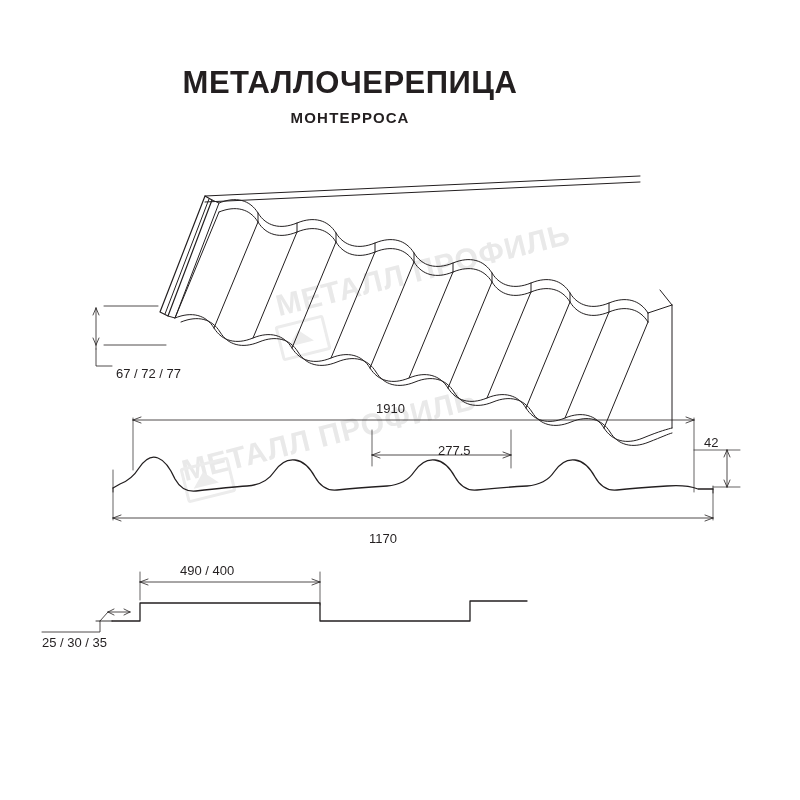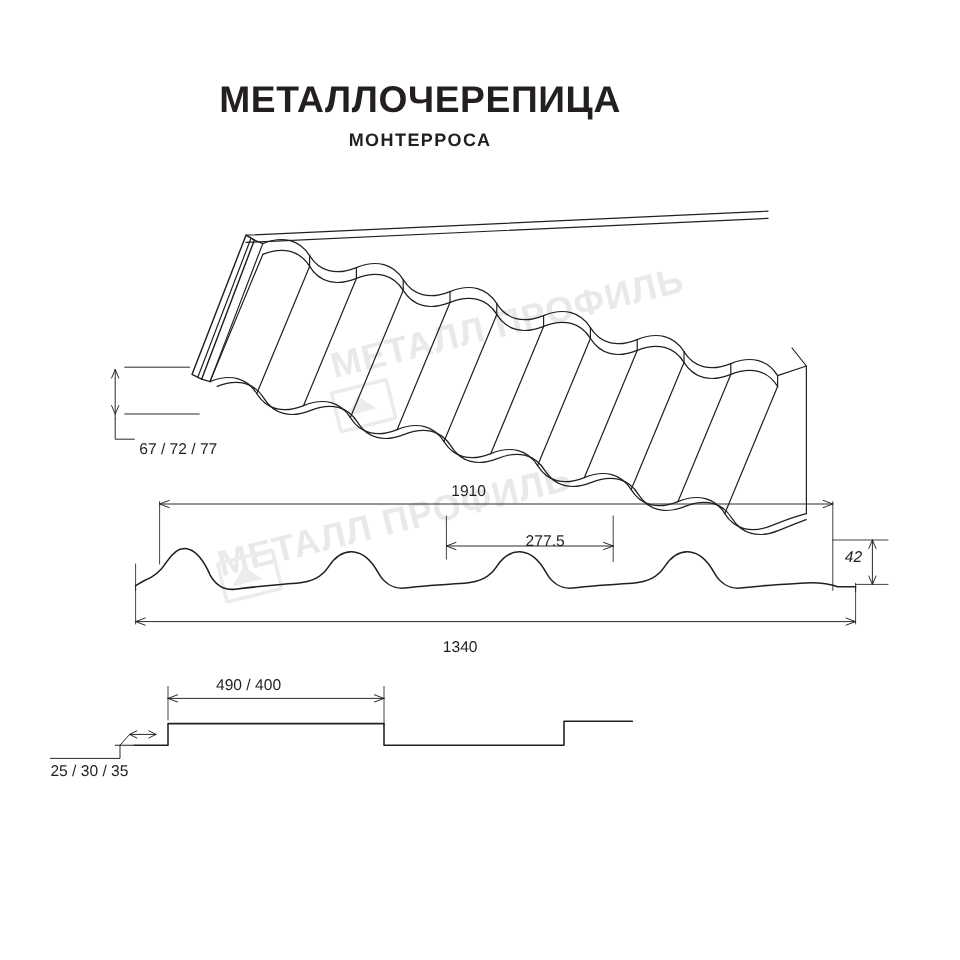--- a/index.html
+++ b/index.html
@@ -78,21 +78,21 @@
 
   .dim-label {
     position: absolute;
     font-size: 13px;
     color: #231f20;
     white-space: nowrap;
   }
   .lbl-thick   { left: 116px; top: 354px; margin-top: 12px; }
   .lbl-1110    { left: 376px; top: 401px; }
   .lbl-2775    { left: 438px; top: 443px; }
-  .lbl-42      { left: 704px; top: 456px; font-style: italic; }
+  .lbl-42      { left: 704px; top: 435px; }
   .lbl-1170    { left: 369px; top: 531px; }
   .lbl-350400  { left: 180px; top: 563px; }
   .lbl-253035  { left: 42px;  top: 635px; }
   svg { display: block; }
 </style>
 </head>
 <body>
 
 <div class="watermark wm1">МЕТАЛЛ ПРОФИЛЬ</div>
 <div class="watermark wm2">МЕТАЛЛ ПРОФИЛЬ</div>
@@ -246,15 +246,15 @@
         <path d="M100 621 L100 632 L42 632"></path>
       </g>
     </g>
   </g>
 </svg>
 
 <div class="dim-label lbl-thick">67 / 72 / 77</div>
 <div class="dim-label lbl-1110">1910</div>
 <div class="dim-label lbl-2775">277.5</div>
 <div class="dim-label lbl-42">42</div>
-<div class="dim-label lbl-1170">1340</div>
+<div class="dim-label lbl-1170">1170</div>
 <div class="dim-label lbl-350400">490 / 400</div>
 <div class="dim-label lbl-253035">25 / 30 / 35</div>
 
 </body></html>

